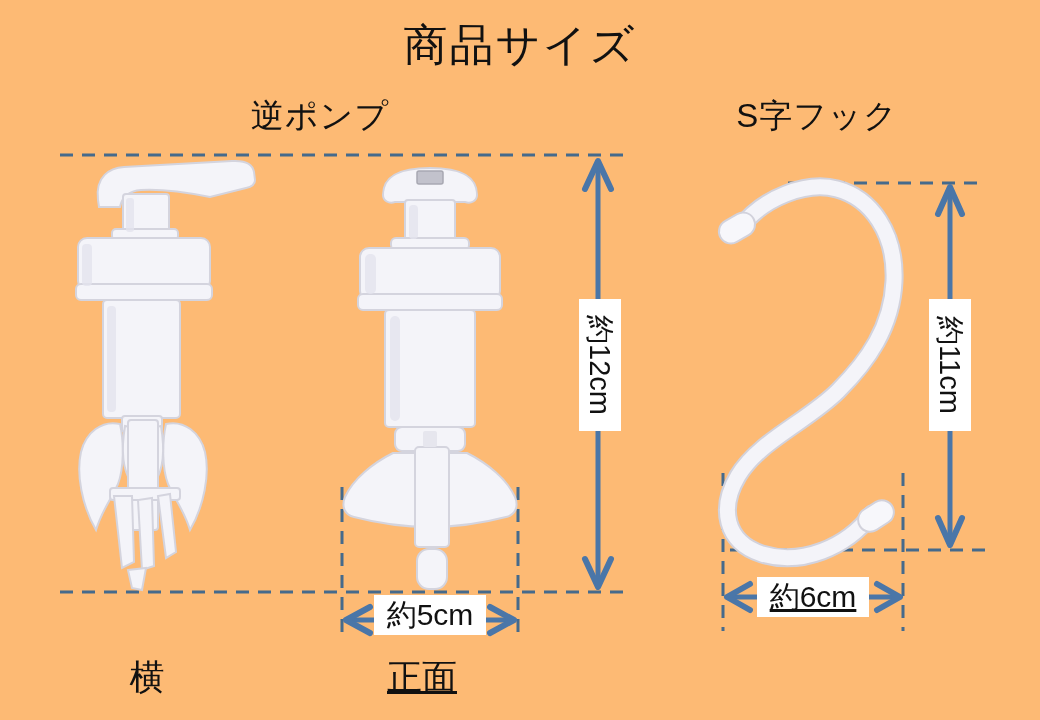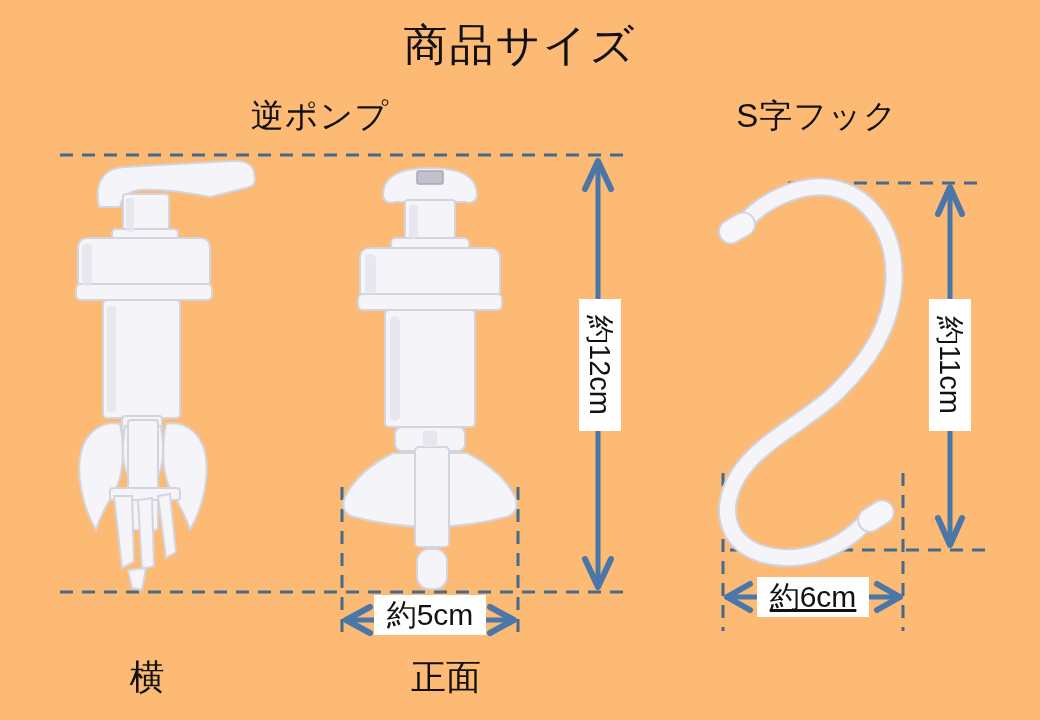--- a/index.html
+++ b/index.html
@@ -28,21 +28,21 @@
     line-height:42px;
   }
   .measure-v{width:132px;height:42px;transform:rotate(90deg);}
   .measure-12{left:534px;top:344px;}
   .measure-11{left:884px;top:344px;}
   .measure-h{width:112px;height:40px;line-height:40px;font-size:30px;}
   .measure-5{left:374px;top:595px;}
   .measure-6{left:757px;top:577px;text-decoration:underline;}
   .view-label{font-size:35px;text-align:center;}
   .view-side{left:97px;width:100px;top:654px;}
-  .view-front{left:376px;width:140px;top:654px;}
+  .view-front{left:352px;width:140px;top:654px;text-decoration:underline;}
   svg.overlay{position:absolute;left:0;top:0;z-index:1;}
 </style>
 </head>
 <body>
 
 <div class="canvas">
 
   <svg class="overlay" width="1040" height="720" viewBox="0 0 1040 720">
 
     <g stroke="#456a8c" stroke-width="3" stroke-dasharray="13 9" fill="none">

